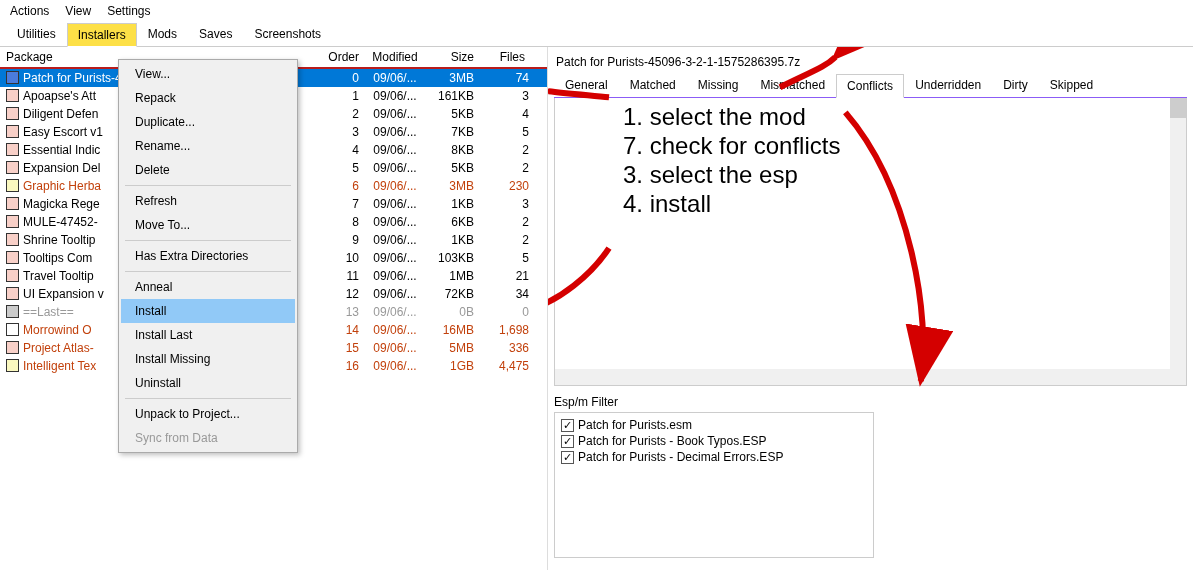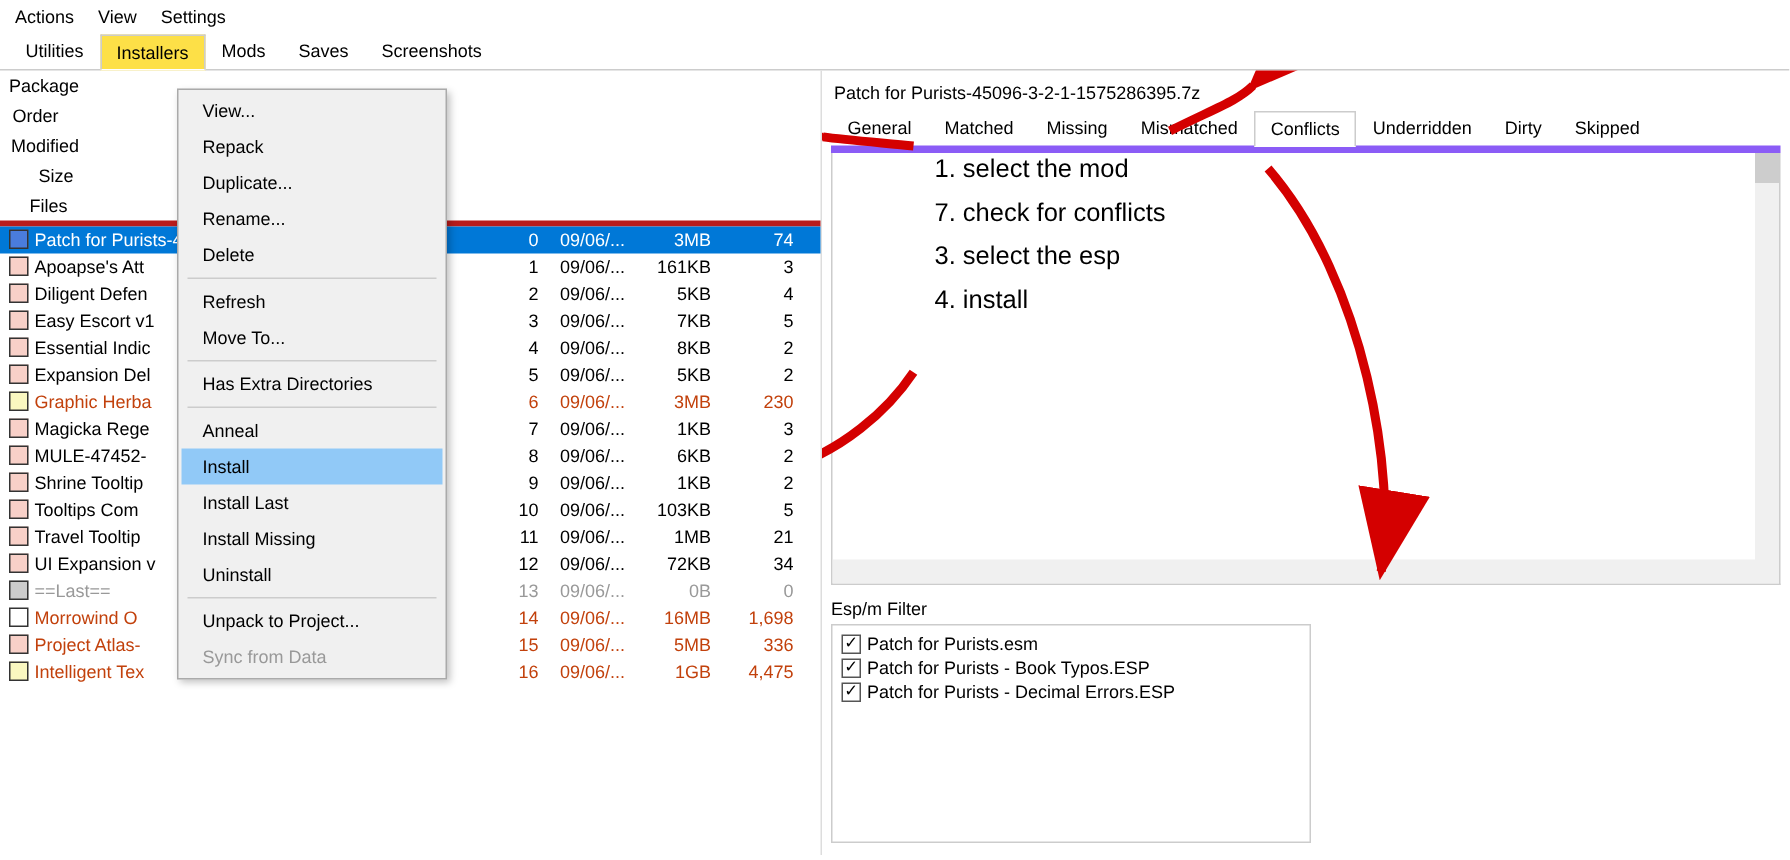--- a/index.html
+++ b/index.html
@@ -9,21 +9,21 @@
 .menubar span { cursor: default; }
 
 .tabs { display: flex; padding: 0 6px; border-bottom: 1px solid #ccc; }
 .tab { padding: 4px 10px; border: 1px solid transparent; cursor: default; }
 .tab.active { border: 1px solid #ccc; border-bottom: 1px solid #fff; background: #fde047; position: relative; top: 1px; }
 
 .main { display: flex; height: calc(100% - 50px); }
 .left { width: 548px; position: relative; border-right: 1px solid #ddd; }
 .right { flex: 1; padding: 4px 6px; position: relative; }
 
-.pkg-header { display: flex; border-bottom: 4px solid #b91c1c; font-weight: normal; flex-direction: column; }
+.pkg-header { display: flex; border-bottom: 2px solid #b91c1c; font-weight: normal; }
 .pkg-header .col { padding: 3px 6px; border-right: 0px solid #ddd; }
 .col.package { width: 320px; text-align: left; }
 .col.order { width: 45px; text-align: right; }
 .col.modified { width: 60px; text-align: center; }
 .col.size { width: 55px; text-align: right; }
 .col.files { width: 55px; text-align: right; padding-right:10px; }
 
 .pkg-list { }
 .pkg-row { display: flex; height: 18px; line-height: 18px; }
 .pkg-row .col { padding: 0 6px; overflow: hidden; white-space: nowrap; }
@@ -38,41 +38,41 @@
 .chk.gray { background: #ccc; }
 .chk.white { background: #fff; }
 
 .context-menu { position: absolute; left: 118px; top: 12px; width: 180px; background: #f0f0f0; border: 1px solid #aaa; box-shadow: 2px 2px 5px rgba(0,0,0,0.25); z-index: 10; padding: 2px; }
 .context-menu .item { padding: 5px 14px; cursor: default; }
 .context-menu .item.highlighted { background: #91c9f7; }
 .context-menu .item.disabled { color: #999; }
 .context-menu .sep { border-top: 1px solid #ccc; margin: 3px 4px; }
 
 .right-title { padding: 4px 2px; }
-.right-tabs { display: flex; border-bottom: 5px solid #8b5cf6; }
+.right-tabs { display: flex; border-bottom: 1px solid #8b5cf6; }
 .right-tab { padding: 4px 10px; border: 1px solid transparent; cursor: default; }
 .right-tab.active { border: 1px solid #ccc; border-bottom: 1px solid #fff; background: #fff; position: relative; top: 1px; }
 
 .right-body { border: 1px solid #ccc; border-top: none; height: 288px; position: relative; overflow: hidden; }
 .scroll-track { position: absolute; right: 0; top: 0; width: 16px; height: 100%; background: #f0f0f0; }
 .scroll-thumb-v { position: absolute; right: 0; top: 0; width: 16px; height: 20px; background: #cdcdcd; }
 .scroll-horiz { position: absolute; left:0; bottom:0; right:16px; height:16px; background:#f0f0f0; }
 
 .bottom-panels { display: flex; margin-top: 6px; gap: 10px; }
 .sub-packages { flex: 1; }
 .esp-filter { width: 320px; }
 .panel-title { padding: 3px 0; }
 .panel-box { border: 1px solid #ccc; height: 146px; padding: 4px 6px; }
 
 .esp-item { display: flex; align-items: center; gap: 4px; padding: 1px 0; }
 .esp-chk { width: 13px; height: 13px; border: 1px solid #555; display: flex; align-items: center; justify-content: center; font-size: 10px; }
 .esp-chk::after { content: "✓"; color: #000; font-size: 11px; line-height: 1; }
 
 .annot-svg { position: absolute; left: 0; top: 0; width: 100%; height: 100%; pointer-events: none; z-index: 20; }
-.annot-text { position: absolute; font-family: Arial, sans-serif; font-size: 17px; color: #000; z-index: 21; pointer-events: none; }
+.annot-text { position: absolute; font-family: Arial, sans-serif; font-size: 24px; color: #000; z-index: 21; pointer-events: none; }
 </style>
 </head>
 <body>
 
 <div class="menubar">
     <span>Actions</span>
     <span>View</span>
     <span>Settings</span>
   </div>
 

